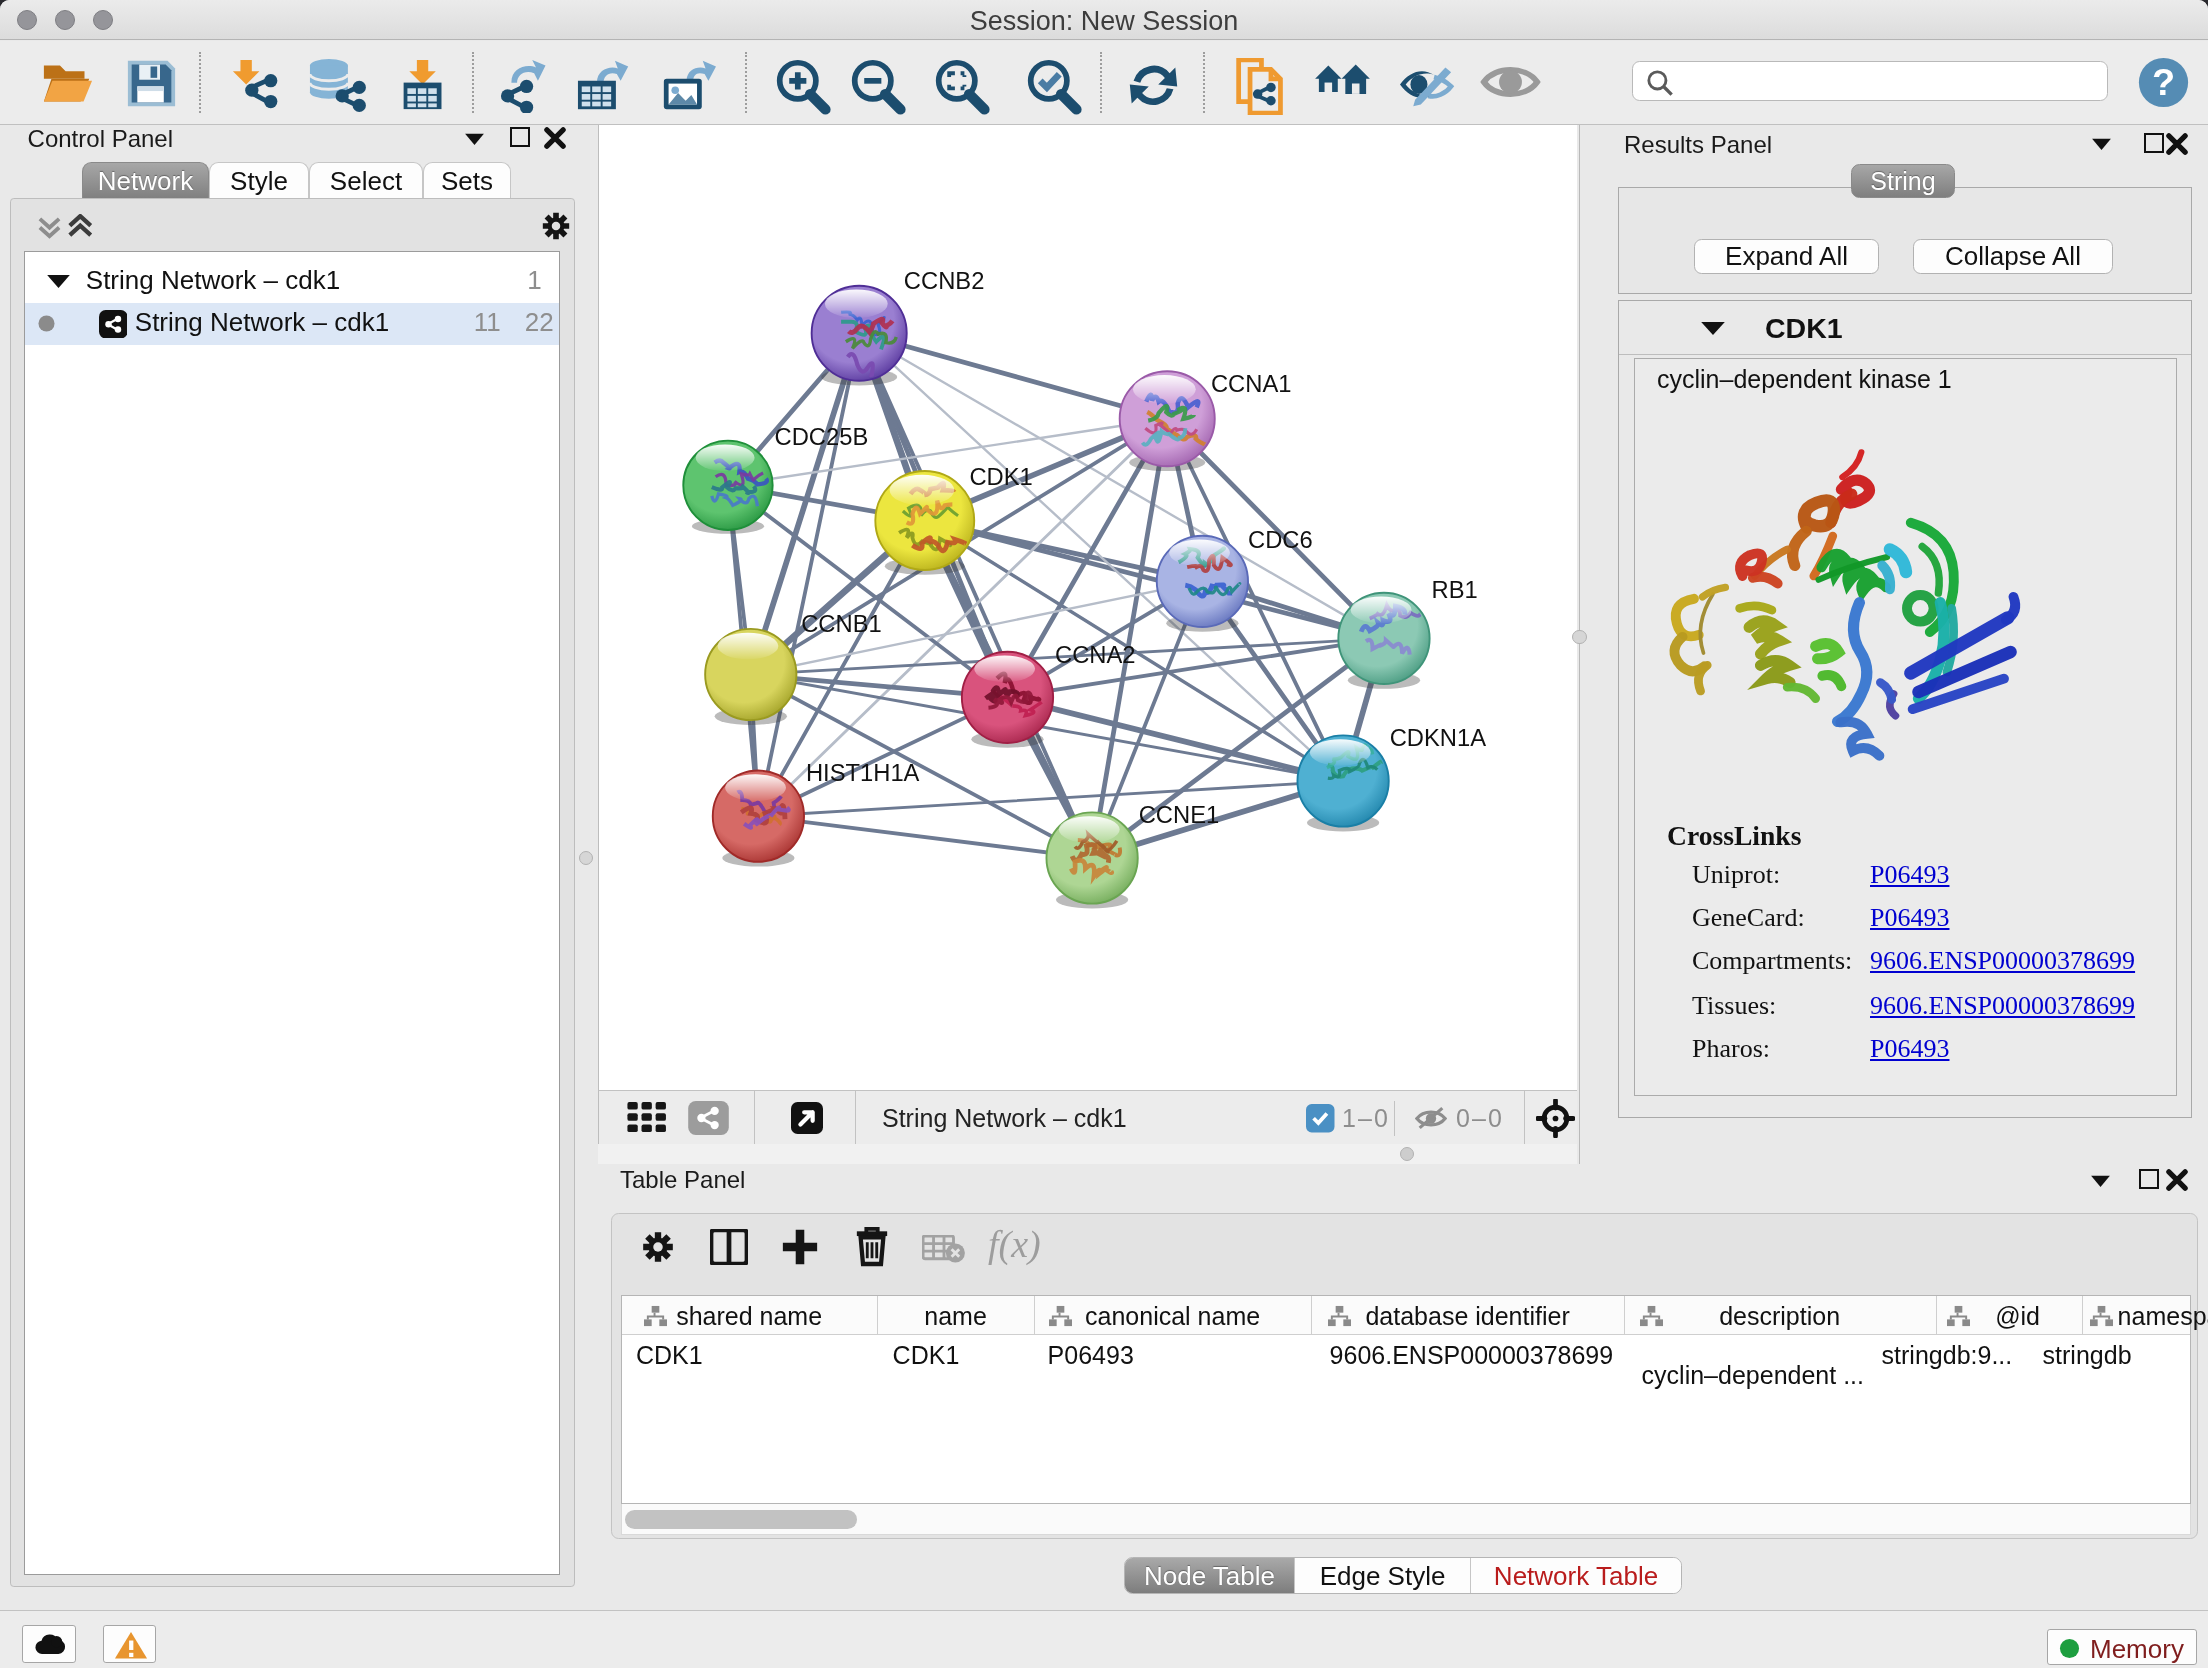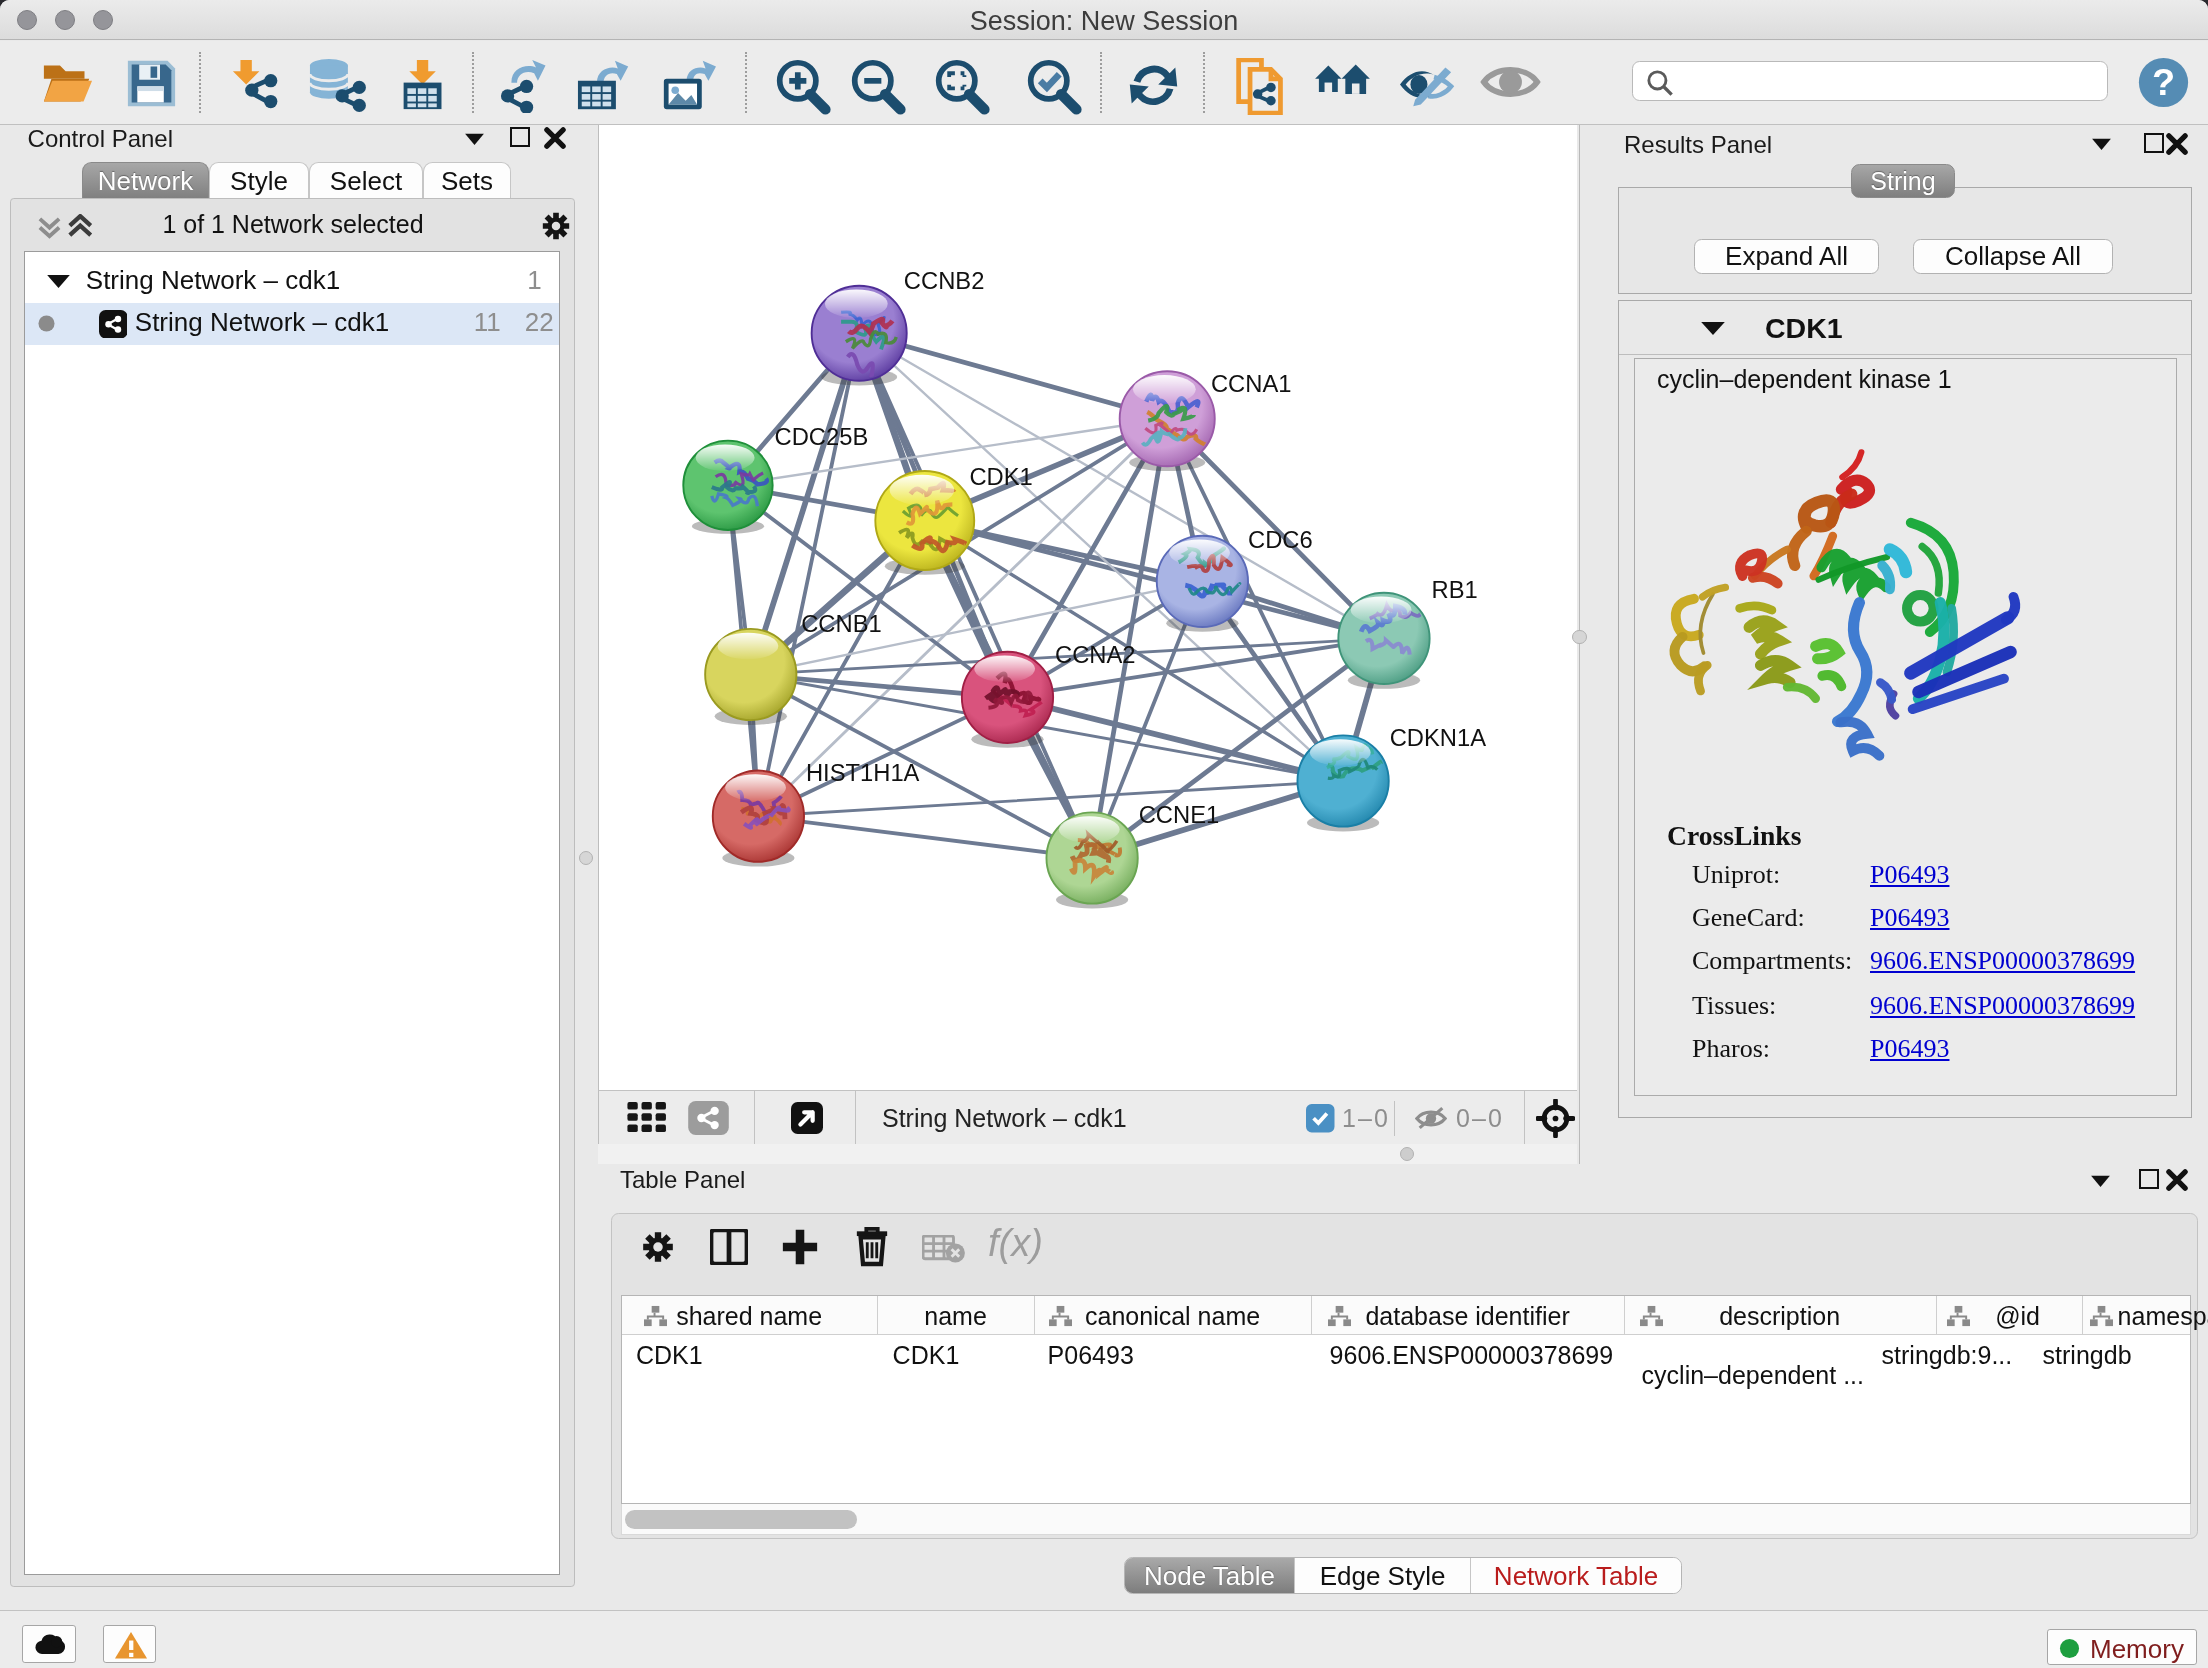--- a/index.html
+++ b/index.html
@@ -220,21 +220,20 @@
     <div class="tab" style="left:209px;width:100px;">Style</div>
     <div class="tab" style="left:309px;width:114px;">Select</div>
     <div class="tab" style="left:423px;width:88px;">Sets</div>
     <div id="cbox">
       <svg style="position:absolute;left:25px;top:17px;" width="27" height="25" viewBox="0 0 28 26">
           <path d="M4 3 l10 9 10 -9 M4 12 l10 9 10 -9" stroke="#8d8d8d" stroke-width="4" fill="none"></path>
         </svg>
       <svg style="position:absolute;left:55px;top:15px;" width="28.5" height="27" viewBox="0 0 30 28">
           <path d="M4 22 l11 -10 11 10 M4 12 l11 -10 11 10" stroke="#3c3c3c" stroke-width="4.5" fill="none"></path>
         </svg>
-      <div style="position:absolute;left:0;top:11.4px;width:565px;text-align:center;font-size:25px;color:#111;">1 of 1 Network selected</div>
       <svg style="position:absolute;left:529px;top:10.5px;" width="32" height="32" viewBox="0 0 34 34">
         <g fill="#151515">
             <circle cx="17" cy="17" r="9"></circle>
             <g stroke="#151515" stroke-width="6">
               <path d="M17 3 v8 M17 23 v8 M3 17 h8 M23 17 h8 M7 7 l6 6 M21 21 l6 6 M27 7 l-6 6 M13 21 l-6 6"></path>
             </g>
           </g>
         <circle cx="17" cy="17" r="4.5" fill="#e2e2e2"></circle>
       </svg>
       <div id="clist">
@@ -699,21 +698,21 @@
         <path d="M13 9 v-5 h12 v5" stroke="#151515" stroke-width="4" fill="none"></path>
         <path d="M7 13 h24 l-2.5 28 h-19 z" fill="none" stroke="#151515" stroke-width="4.5"></path>
         <path d="M14 18 v17 M19 18 v17 M24 18 v17" stroke="#151515" stroke-width="3"></path>
       </svg>
       <svg style="position:absolute;left:310px;top:21px;" width="44" height="28.5" viewBox="0 0 46 30">
         <rect x="1" y="1" width="32" height="24" rx="2" fill="none" stroke="#a2a2a2" stroke-width="3"></rect>
         <path d="M1 9 h32 M1 17 h32 M12 1 v24 M23 1 v24" stroke="#a2a2a2" stroke-width="3"></path>
         <circle cx="35" cy="19" r="10" fill="#a2a2a2"></circle>
           <path d="M31 15 l8 8 M39 15 l-8 8" stroke="#e3e3e3" stroke-width="3"></path>
       </svg>
-      <div style="position:absolute;left:376px;top:7.6px;font-family:Liberation Sans, sans-serif;font-style:italic;font-size:38px;color:#9d9d9d;">f(x)</div>
+      <div style="position:absolute;left:376px;top:7.6px;font-family:Liberation Serif, serif;font-style:italic;font-size:38px;color:#9d9d9d;">f(x)</div>
       <div id="tbl" style="position:absolute;left:8.6px;top:81px;width:1570px;height:209px;background:#fff;border:1px solid #b5b5b5;">
         <div style="position:absolute;left:0;top:0;width:100%;height:39px;background:#fbfbfb;border-bottom:1px solid #cfcfcf;"></div>
         <div class="th" style="left:0;width:256px;">
             <svg class="thi" style="left:21px;" width="25" height="23" viewBox="0 0 26 24">
               <g fill="#8a8a8a">
                 <rect x="9" y="1" width="8" height="7"></rect>
                 <rect x="1" y="15" width="8" height="7"></rect>
                 <rect x="17" y="15" width="8" height="7"></rect>
                 <path d="M12 8 v4 M5 15 v-3 h16 v3" stroke="#8a8a8a" stroke-width="2" fill="none"></path>
               </g>

